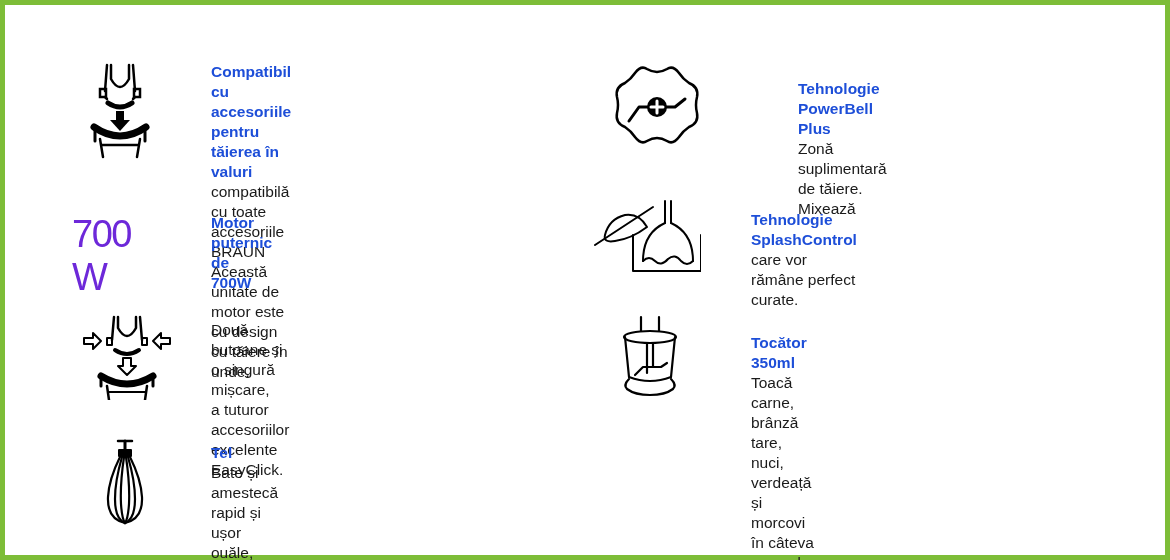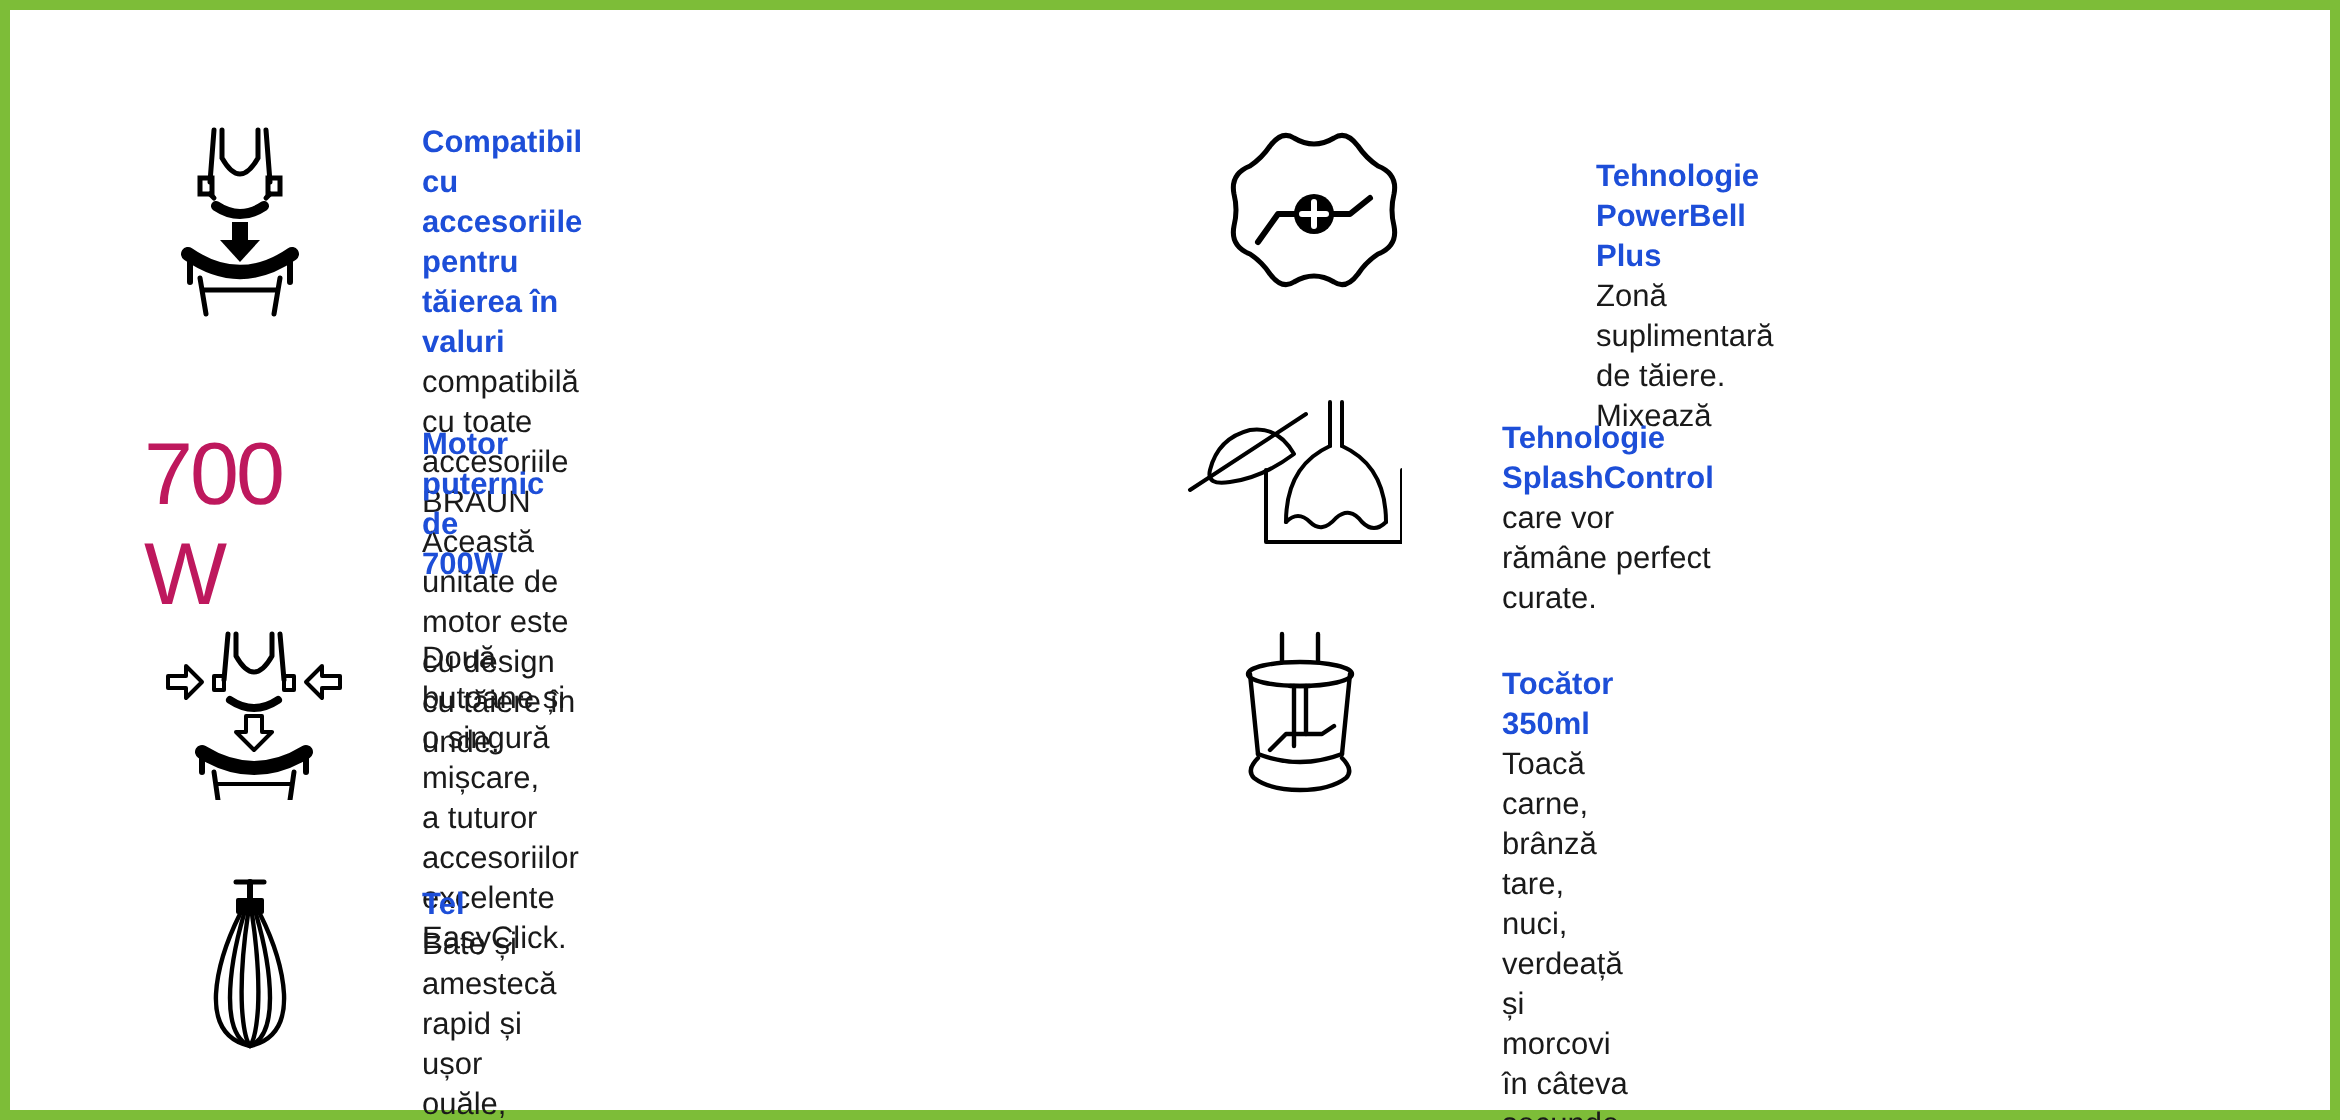--- a/index.html
+++ b/index.html
@@ -15,21 +15,21 @@
     box-sizing: border-box;
     border: 5px solid #7dbd38;
     background: #fff;
   }
   .feature { position: absolute; }
   .icon { position: absolute; }
   .text { position: absolute; font-size: 15.5px; line-height: 20px; color: #1a1a1a; }
   .title { font-weight: bold; color: #1d4ed8; display: block; }
   .line { display: block; }
   .watt {
-    position: absolute; font-size: 44px; letter-spacing: -1.5px; color: #be185d;
+    position: absolute; font-size: 38px; letter-spacing: -1.5px; color: #6d28d9;
     font-family: "Liberation Sans", sans-serif;
   }
   svg { display: block; }
 </style>
 </head>
 <body>
 
 <div class="frame">
 
   <div class="feature">

